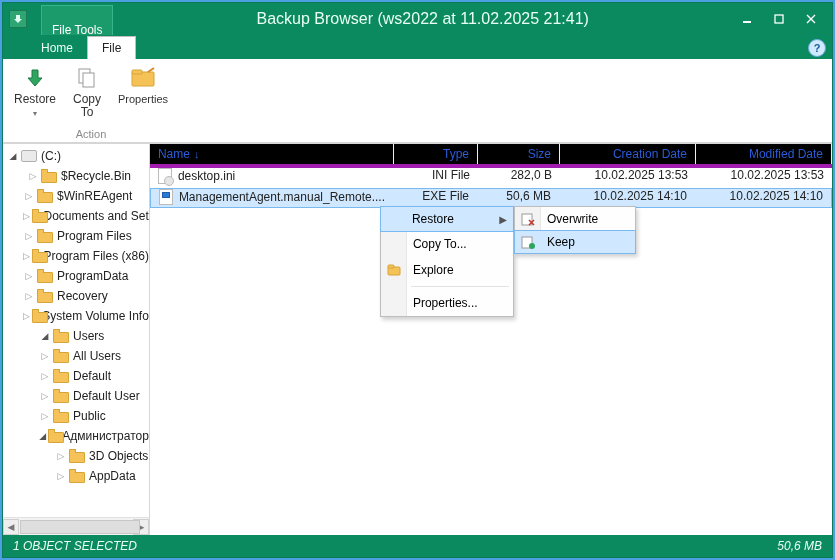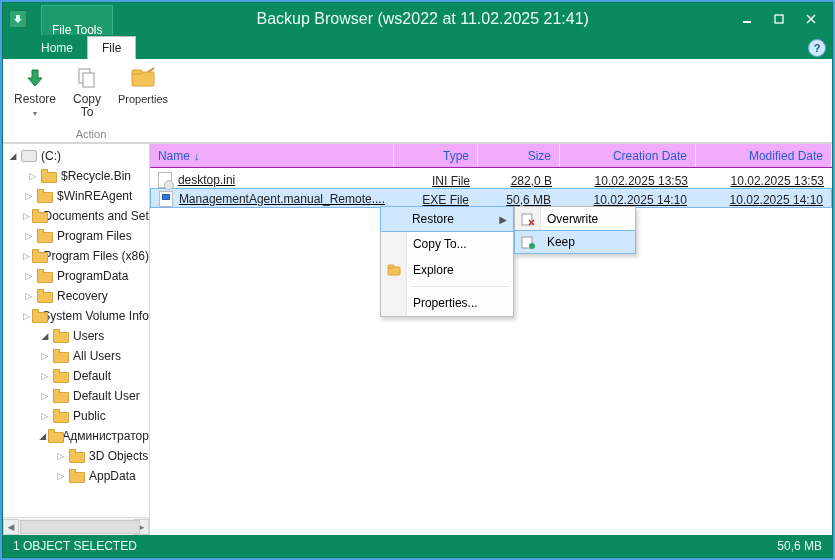--- a/index.html
+++ b/index.html
@@ -39,30 +39,30 @@
   .folder-icon::before { content:""; position:absolute; width:16px; height:11px; bottom:0; left:0; background:#f4c257; border:1px solid #d6a437; border-radius:1px; box-sizing:border-box;}
   .folder-icon::after { content:""; position:absolute; width:7px; height:4px; top:-1px; left:0; background:#f4c257; border:1px solid #d6a437; border-bottom:none; border-radius:1px 1px 0 0; box-sizing:border-box;}
   .disk-icon { width: 16px; height: 12px; margin: 0 4px 0 2px; background:#eaeaea; border:1px solid #b0b0b0; border-radius:2px; display:inline-block;}
   .tree-node .label { color:#222; font-size: 12px; }
   .tree-scrollbar { height: 18px; background:#f3f3f3; border-top:1px solid #e1e1e1; display:flex; align-items:center; position:relative;}
   .tree-scrollbar .sbtn { width:16px; height:16px; background:#eee; border:1px solid #cfcfcf; display:flex; align-items:center; justify-content:center; color:#777; font-size:9px;}
   .tree-scrollbar .track { flex:1; height:16px; background:#f3f3f3; position:relative;}
   .tree-scrollbar .thumb { position:absolute; left:0; top:0; height:14px; margin:1px; width:120px; background:#dedede; border:1px solid #c7c7c7;}
   
   .list-pane { flex:1; display:flex; flex-direction:column; position:relative; }
-  .list-header { height: 24px; display:flex; border-bottom:1px solid #a21caf; background:#f0abfc; color:#2a5bd7;}
+  .list-header { height: 24px; display:flex; border-bottom:4px solid #a21caf; background:#000000; color:#2a5bd7;}
   .col { display:flex; align-items:center; padding:0 8px; border-right:1px solid #eee; font-size: 12px; }
   .col.name { flex:1; color:#2a5bd7;}
   .col.type { width:84px; justify-content:flex-end;}
   .col.size { width:82px; justify-content:flex-end;}
   .col.cdate { width:136px; justify-content:flex-end;}
   .col.mdate { width:136px; justify-content:flex-end;}
   .sort-arrow { color:#2a5bd7; margin-left:4px; font-size:11px; }
   .list-body { flex:1; position:relative; }
-  .row { height: 20px; display:flex; align-items:flex-end;text-decoration:underline; }
+  .row { height: 20px; display:flex; align-items:flex-start; }
   .row.selected { background:#cfe8ff; border:1px solid #7ab8f0; }
   .row .cell { padding:0 8px; font-size:12px; color:#222;}
   .row .cell.name { flex:1; display:flex; align-items:center; gap:6px;}
   .row .cell.type { width:84px; text-align:right;}
   .row .cell.size { width:82px; text-align:right;}
   .row .cell.cdate { width:136px; text-align:right;}
   .row .cell.mdate { width:136px; text-align:right;}
   .file-icon { width:14px; height:16px; border:1px solid #bbb; background:#fff; position:relative;}
   .file-icon.ini::after{ content:""; position:absolute; width:8px; height:8px; right:-3px; bottom:-3px; background:#e6e6e6; border:1px solid #bbb; border-radius:50%; }
   .file-icon.exe::before{ content:""; position:absolute; inset:2px 2px 6px 2px; background:#2a7ad4; border:1px solid #205fab;}
@@ -71,21 +71,21 @@
   .cm-main{ left:230px; top:38px; width:134px; }
   .cm-iconstrip{ position:absolute; left:0; top:0; bottom:0; width:26px; background:#f3f3f3; border-right:1px solid #e6e6e6;}
   .cm-item{ height:26px; display:flex; align-items:center; padding-left:32px; padding-right:8px; position:relative; font-size:12px;}
   .cm-item.hi{ background:#cfe8ff; border:1px solid #7ab8f0; margin:-1px; padding-left:31px;}
   .cm-sep{ height:1px; background:#e3e3e3; margin:3px 4px 3px 30px;}
   .cm-arrow{ position:absolute; right:6px; font-size:10px; color:#555;}
   .cm-item .ico{ position:absolute; left:5px; width:16px; height:16px; display:flex; align-items:center; justify-content:center;}
   .cm-sub{ left:364px; top:38px; width:122px;}
   .cm-sub .cm-item{ height:24px; padding-left:32px;}
   
-  .statusbar{ height:22px; background:#0b8a5f; color:#e9fff5; display:flex; align-items:center; padding:0 10px; font-size:11px; justify-content:space-between;}
+  .statusbar{ height:22px; background:#0b8a5f; color:#e9fff5; display:flex; align-items:center; padding:0 10px; font-size:11px; justify-content:space-between;font-style:italic;}
 </style>
 </head>
 <body>
 
 <div class="window">
 
   <div class="titlebar">
     <div class="qat">
       <span class="app-icon">
         <svg width="12" height="12" viewBox="0 0 12 12">

